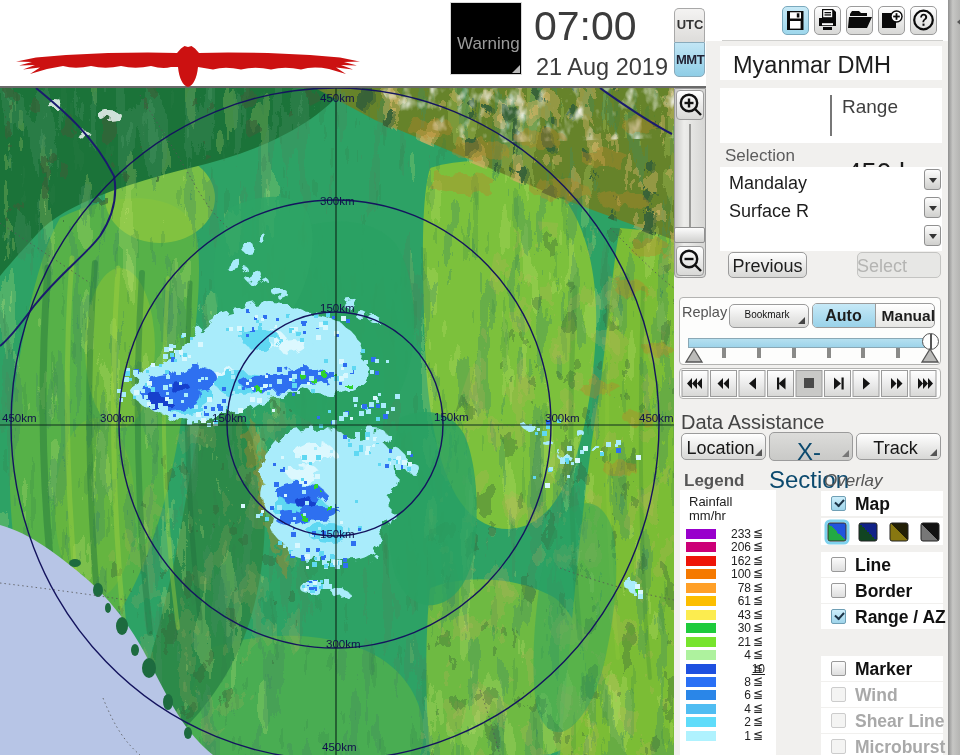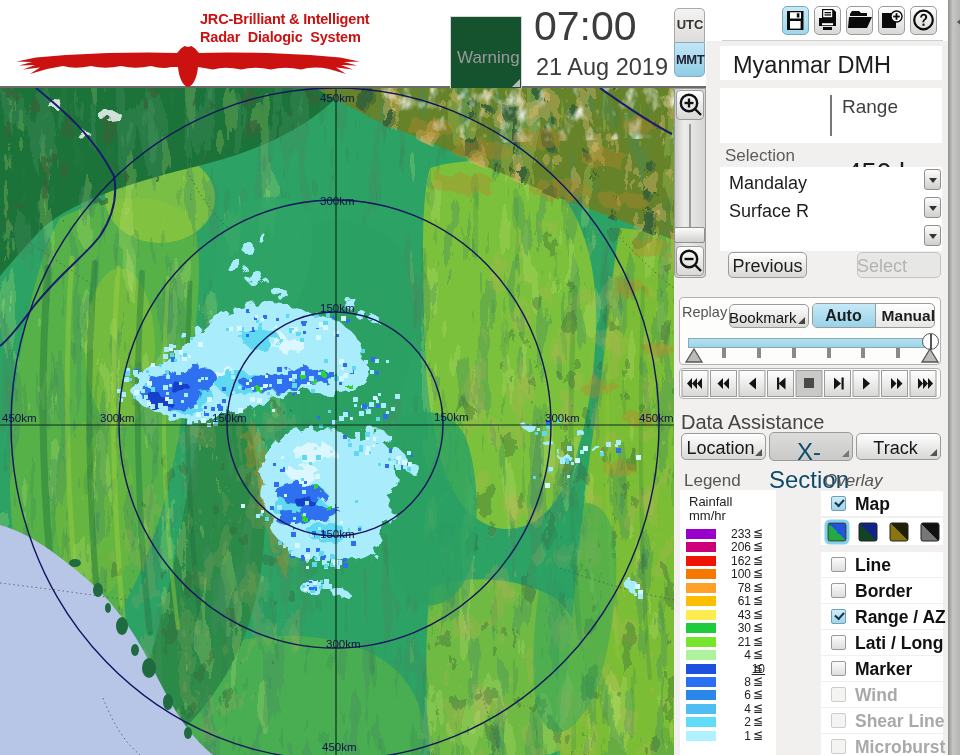--- a/index.html
+++ b/index.html
@@ -18,26 +18,25 @@
   .ovrow .lbl { position:absolute; left:34px; top:3px; font-size:17.5px; font-weight:bold; color:#111; white-space:nowrap; }
   .ovrow .lbl.dis { color:#a9a9a9; font-weight:bold; }
 </style>
 </head>
 <body>
 <div id="stage">
 
   <div class="abs" style="left:0;top:0;width:948px;height:87px;background:#ffffff;"></div>
   <div class="abs" style="left:0;top:86px;width:706px;height:2px;background:#6a6a6a;"></div>
 
-  <div class="abs" style="left:200px;top:10px;width:200px;font-weight:bold;font-size:14.5px;line-height:18px;color:#cc1111;letter-spacing:-0.2px;">JRC-Brilliant &amp; Intelligent<br>Radar&nbsp; Dialogic&nbsp; System</div>
   <svg class="abs" style="left:10px;top:40px;" width="356" height="48" viewBox="0 0 350 48">
     <path fill="#cc1111" d="M 34.0 29.0 L 17.0 34.0 L 27.0 27.5 L 10.0 29.5 L 22.0 25.0 L 6.0 25.5 L 19.0 22.0 L 3.0 21.5 L 6.0 21.0 L 23.0 17.5 L 53.0 15.0 L 95.0 13.0 L 135.0 12.5 L 164.0 13.0 L 168.0 8.5 L 171.5 6.0 L 175.0 7.0 L 178.5 6.0 L 182.0 8.5 L 186.0 13.0 L 215.0 12.5 L 255.0 13.0 L 297.0 15.0 L 327.0 17.5 L 344.0 21.0 L 347.0 21.5 L 331.0 22.0 L 344.0 25.5 L 328.0 25.0 L 340.0 29.5 L 323.0 27.5 L 333.0 34.0 L 316.0 29.0 Q 300.0 26.0 288.0 29.5 Q 272.0 26.0 258.0 29.5 Q 242.0 26.0 228.0 29.5 Q 212.0 26.0 200.0 29.5 L 185.0 27.0 C 184,38 180,46 175,47 C 170,46 166,38 165,27 L 158.0 27.0 Q 150.0 29.5 138.0 26.0 Q 122.0 29.5 108.0 26.0 Q 92.0 29.5 78.0 26.0 Q 62.0 29.5 50.0 26.0 Z"></path>
   </svg>
 
-  <div class="abs" style="left:450px;top:2px;width:72px;height:73px;background:#14532d;border:1px solid #d8d8d8;margin-top:14px;">
+  <div class="abs" style="left:450px;top:2px;width:72px;height:73px;background:#000000;border:1px solid #d8d8d8;">
     <div style="position:absolute;left:6px;top:31px;font-size:17px;color:#9a9a9a;">Warning</div>
     <div style="position:absolute;right:1px;bottom:1px;width:0;height:0;border-left:8px solid transparent;border-bottom:8px solid #b9b9b9;"></div>
   </div>
 
   <div class="abs" style="left:534px;top:3px;width:140px;font-size:41px;color:#3c3c3c;">07:00</div>
   <div class="abs" style="left:536px;top:54px;width:150px;font-size:23.5px;color:#3c3c3c;">21 Aug 2019</div>
 
   <div class="abs" style="left:674px;top:8px;width:31px;height:34px;background:linear-gradient(#f4f3f2,#dddcda);border:1px solid #a8a8a8;border-radius:5px 5px 0 0;border-bottom:none;"></div>
   <div class="abs" style="left:676px;top:17px;width:28px;text-align:center;font-size:13px;font-weight:bold;color:#333;">UTC</div>
   <div class="abs" style="left:674px;top:42px;width:31px;height:35px;background:linear-gradient(#c2e6f5,#8fcde6);border:1px solid #88aabb;border-radius:0 0 5px 5px;"></div>
@@ -112,21 +111,21 @@
   <div class="abs btn3d" style="left:728px;top:252px;width:79px;height:26px;"></div>
   <div class="abs" style="left:728px;top:256px;width:79px;text-align:center;font-size:18px;color:#1d1d1d;">Previous</div>
   <div class="abs" style="left:857px;top:252px;width:84px;height:26px;background:#e7e7e5;border:1px solid #c4c4c2;border-radius:5px;"></div>
   <div class="abs" style="left:857px;top:256px;width:84px;text-align:left;font-size:18px;color:#b4b4b2;">Select</div>
 
   <div class="abs" style="left:679px;top:297px;width:262px;height:68px;background:#fdfdfc;border:1px solid #b3b3b1;border-radius:4px;"></div>
   <div class="abs" style="left:682px;top:304px;font-size:14.5px;color:#555;">Replay</div>
   <div class="abs btn3d" style="left:729px;top:304px;width:80px;height:24px;">
     <div class="cornertri" style="border-bottom-color:#444;"></div>
   </div>
-  <div class="abs" style="left:729px;top:309px;width:76px;text-align:left;font-size:15px;color:#111;">Bookmark</div>
+  <div class="abs" style="left:729px;top:309px;width:76px;text-align:center;font-size:10px;color:#111;">Bookmark</div>
   <div class="abs" style="left:812px;top:303px;width:123px;height:25px;border:1px solid #9b9b9b;border-radius:5px;background:linear-gradient(#ffffff,#e6e6e4);overflow:hidden;">
     <div style="position:absolute;left:0;top:0;width:63px;height:25px;background:linear-gradient(#c6e9f7,#95d0e8);border-right:1px solid #9b9b9b;"></div>
   </div>
   <div class="abs" style="left:812px;top:307px;width:63px;text-align:center;font-size:16px;font-weight:bold;color:#1d1d1d;">Auto</div>
   <div class="abs" style="left:875px;top:307px;width:60px;text-align:right;font-size:15.5px;font-weight:bold;color:#1d1d1d;">Manual</div>
 
   <div class="abs" style="left:688px;top:338px;width:248px;height:10px;background:linear-gradient(#b5e0f0,#9ed4ea);border:1px solid #8aa8b5;"></div>
   <div class="abs" style="left:922px;top:333px;width:17px;height:17px;background:#fdfdfd;border:1.5px solid #555;border-radius:50%;"></div>
   <div class="abs" style="left:930px;top:334px;width:1.6px;height:15px;background:#555;"></div>
   <svg class="abs" style="left:682px;top:345px;" width="260" height="20" viewBox="0 0 260 20">
@@ -184,21 +183,21 @@
   <div class="abs" style="left:681px;top:438px;width:79px;text-align:center;font-size:18px;color:#171717;">Location</div>
   <div class="abs" style="left:769px;top:432px;width:84px;height:29px;background:linear-gradient(#dcdcda,#c9c9c7);border:1px solid #9b9b9b;border-radius:5px;">
       <div class="cornertri" style="border-bottom-color:#777;"></div>
     </div>
   <div class="abs" style="left:769px;top:438px;width:80px;text-align:center;font-size:24px;color:#0c4a6e;">X-Section</div>
   <div class="abs btn3d" style="left:856px;top:433px;width:85px;height:27px;">
       <div class="cornertri"></div>
     </div>
   <div class="abs" style="left:856px;top:438px;width:79px;text-align:center;font-size:18px;color:#171717;">Track</div>
 
-  <div class="abs" style="left:684px;top:471px;font-size:17px;color:#555;">Legend</div>
+  <div class="abs" style="left:684px;top:471px;font-size:17px;color:#555;font-weight:bold;">Legend</div>
   <div class="abs" style="left:680px;top:490px;width:96px;height:265px;background:#fff;"></div>
   <div class="abs" style="left:689px;top:495px;font-size:13px;color:#222;line-height:14px;">Rainfall<br>mm/hr</div>
   <div class="abs" id="legendbars" style="left:686px;top:529px;width:90px;height:226px;">
       <div style="position:absolute;left:0;top:0px;width:30px;height:10px;background:#9900cc"></div>
       <div style="position:absolute;left:30px;top:-2px;width:35px;text-align:right;font-size:12px;color:#222;">233</div>
       <div style="position:absolute;left:67px;top:-3px;font-size:12px;color:#222;">≦</div>
       <div style="position:absolute;left:0;top:13.45px;width:30px;height:10px;background:#cc0077"></div>
       <div style="position:absolute;left:30px;top:11.45px;width:35px;text-align:right;font-size:12px;color:#222;">206</div>
       <div style="position:absolute;left:67px;top:10.45px;font-size:12px;color:#222;">≦</div>
       <div style="position:absolute;left:0;top:26.9px;width:30px;height:10px;background:#ee1507"></div>
@@ -281,24 +280,20 @@
       <div class="cb"></div>
       <div class="lbl">Line</div>
     </div>
   <div class="ovrow" style="top:578px;">
       <div class="cb"></div>
       <div class="lbl">Border</div>
     </div>
   <div class="ovrow" style="top:604px;">
       <div class="cb on"></div>
       <div class="lbl">Range / AZ</div>
-    </div>
-  <div class="ovrow" style="top:630px;">
-      <div class="cb"></div>
-      <div class="lbl">Lati / Long</div>
     </div>
   <div class="ovrow" style="top:656px;">
       <div class="cb"></div>
       <div class="lbl">Marker</div>
     </div>
   <div class="ovrow" style="top:682px;">
       <div class="cb dis"></div>
       <div class="lbl dis">Wind</div>
     </div>
   <div class="ovrow" style="top:708px;">

